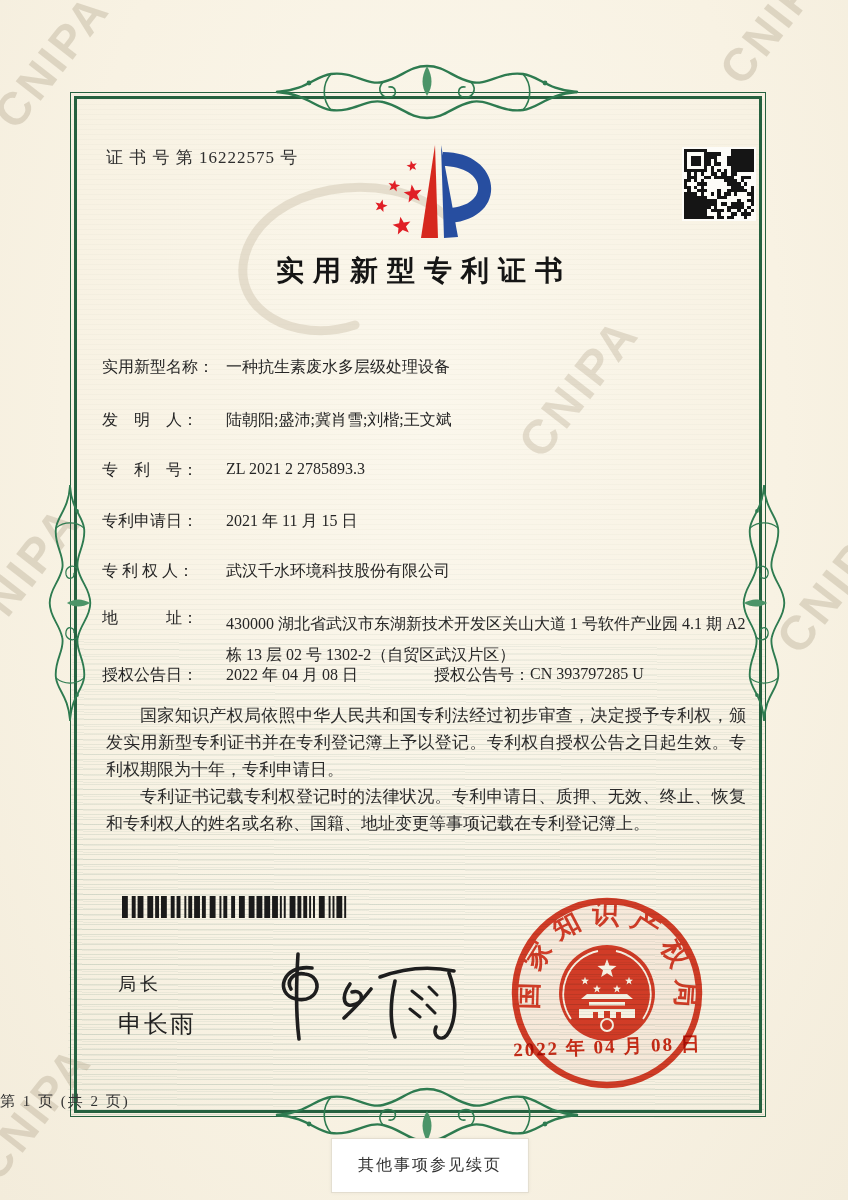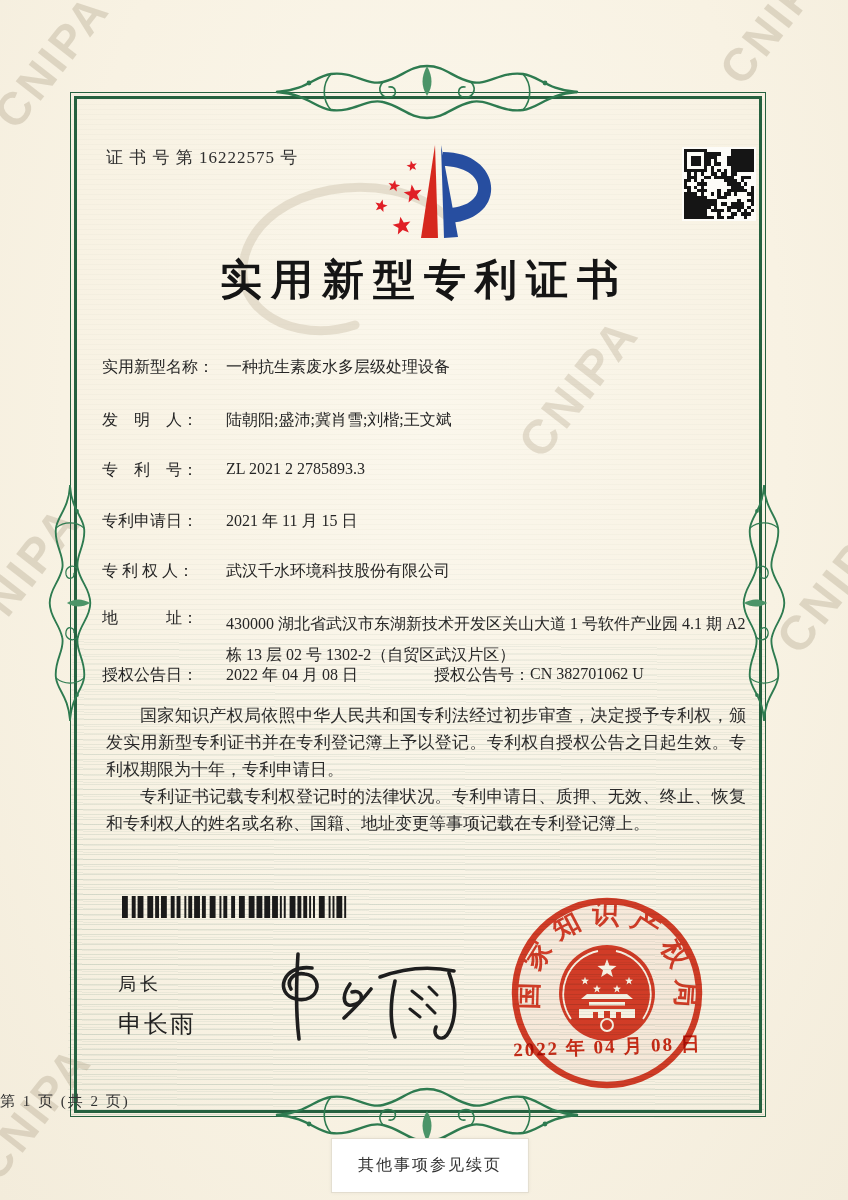--- a/index.html
+++ b/index.html
@@ -27,21 +27,21 @@
   .wm6{left:-44px;top:1086px;font-size:46px;}
   .swirl{z-index:2;}
 
   
   .frame{left:70px;top:92px;width:694px;height:1023px;z-index:3;
          border:1.5px solid #25613f;}
   .frame-in{position:absolute;left:3px;top:3px;right:3px;bottom:3px;border:3px solid #25613f;}
   .flourish{z-index:4;}
 
   .certno{left:106px;top:146px;font-size:17px;color:#2e2e2e;letter-spacing:1px;z-index:5;}
-  .title{left:0;top:252px;width:848px;text-align:center;font-size:42px;font-weight:700;
+  .title{left:0;top:252px;width:848px;text-align:center;font-size:28px;font-weight:700;
          color:#151515;letter-spacing:9px;z-index:5;}
 
   .row{left:102px;width:648px;font-size:16px;color:#262626;z-index:5;display:flex;}
   .row .lab{flex:0 0 124px;white-space:nowrap;}
   .row .val{white-space:nowrap;}
   .addr .val{white-space:normal;line-height:31px;}
   .grantrow .lab2{margin-left:76px;white-space:nowrap;}
 
   .paras{left:106px;top:702px;width:640px;z-index:5;font-size:17px;line-height:27px;
          color:#2a2a2a;text-align:justify;}
@@ -430,21 +430,21 @@
     <span class="val">武汉千水环境科技股份有限公司</span>
   </div>
   <div class="abs row addr" style="top:608px">
     <span class="lab">地　　　址：</span>
     <span class="val">430000 湖北省武汉市东湖新技术开发区关山大道 1 号软件产业园 4.1 期 A2 栋 13 层 02 号 1302-2（自贸区武汉片区）</span>
   </div>
   <div class="abs row grantrow" style="top:665px">
     <span class="lab">授权公告日：</span>
     <span class="val">2022 年 04 月 08 日</span>
     <span class="lab2">授权公告号：</span>
-    <span class="val">CN 382701062 U</span>
+    <span class="val">CN 393797285 U</span>
   </div>
 
   <div class="abs paras">
     <p>国家知识产权局依照中华人民共和国专利法经过初步审查，决定授予专利权，颁发实用新型专利证书并在专利登记簿上予以登记。专利权自授权公告之日起生效。专利权期限为十年，专利申请日。</p>
     <p>专利证书记载专利权登记时的法律状况。专利申请日、质押、无效、终止、恢复和专利权人的姓名或名称、国籍、地址变更等事项记载在专利登记簿上。</p>
   </div>
 
   <svg class="abs barcode" id="barcode" width="230" height="22" viewBox="0 0 118 20" preserveAspectRatio="none">
       <rect x="0" y="0" width="3" height="20" fill="#1a1a1a"></rect>
       <rect x="5" y="0" width="2" height="20" fill="#1a1a1a"></rect>

